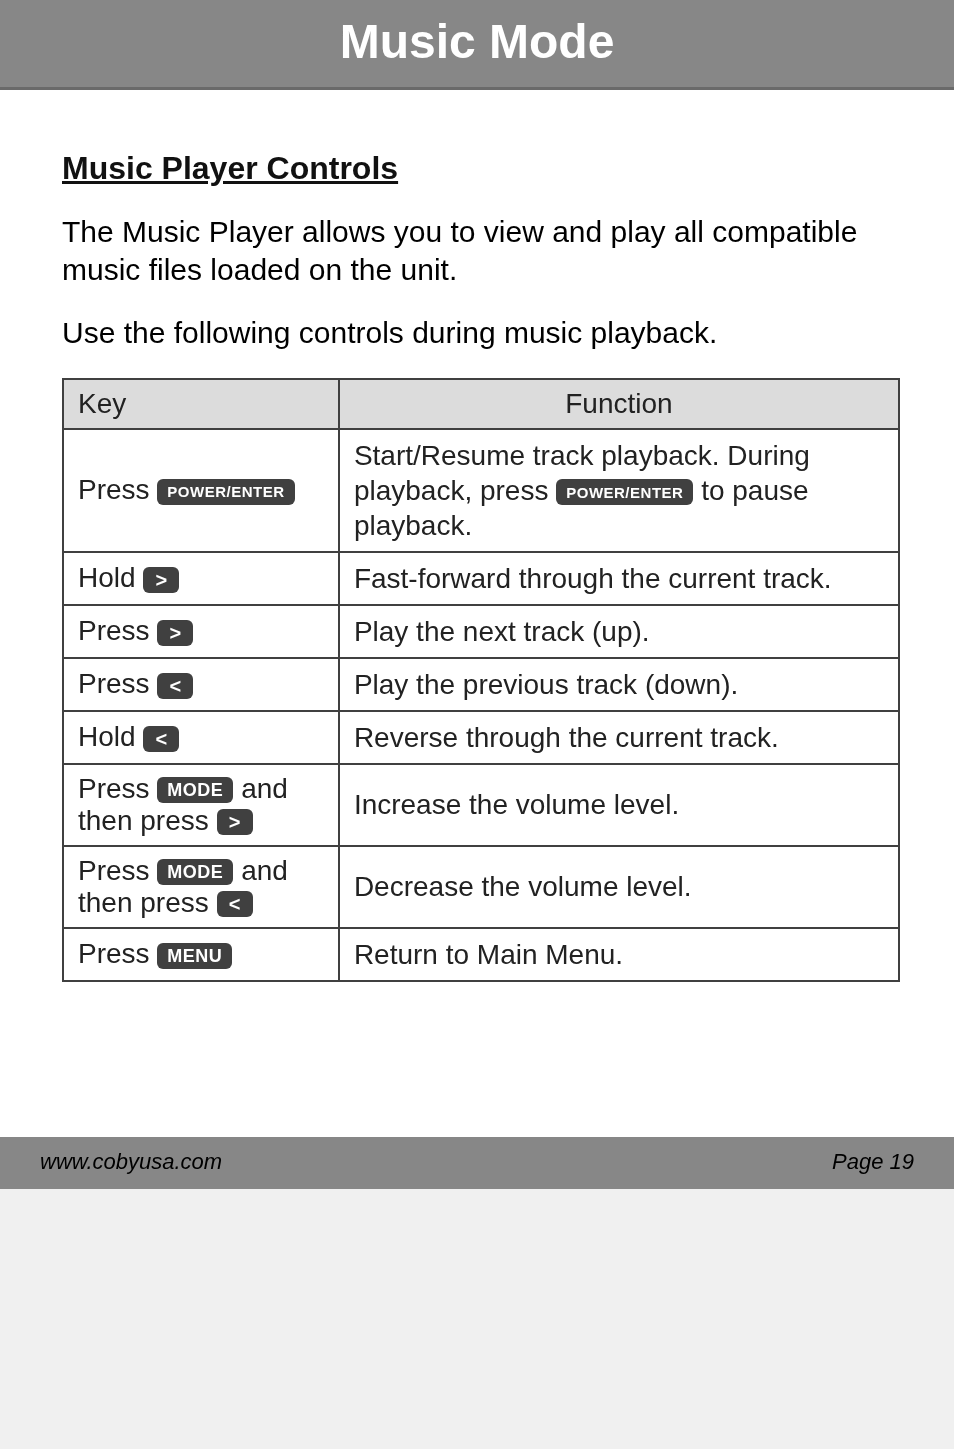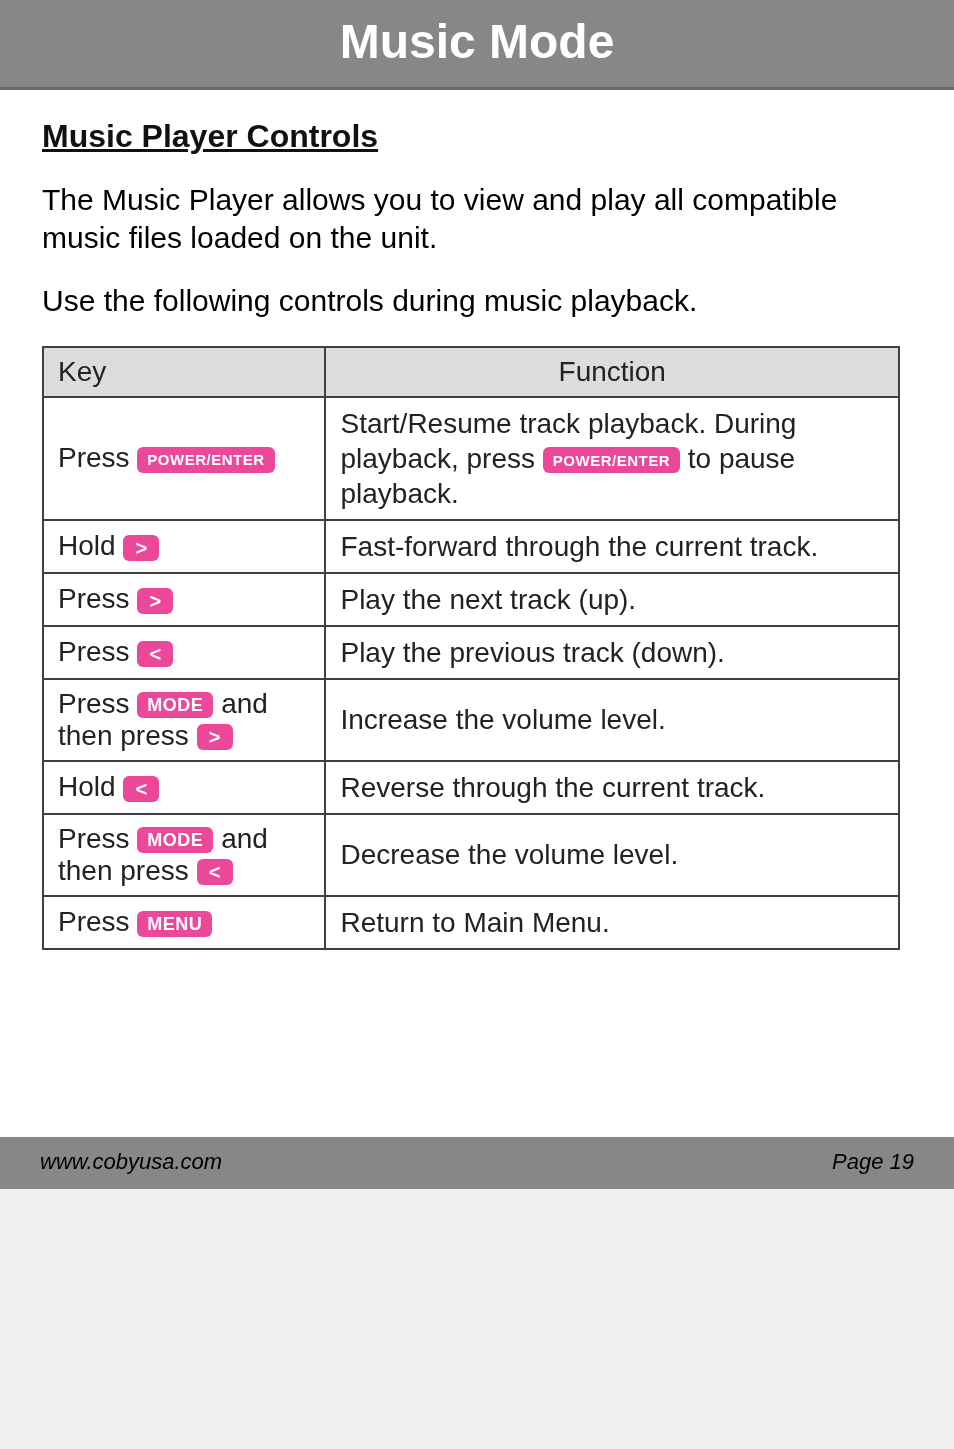--- a/index.html
+++ b/index.html
@@ -16,22 +16,23 @@
     background: #878787;
     color: #ffffff;
     text-align: center;
     font-weight: bold;
     font-size: 48px;
     padding: 14px 0 18px 0;
     border-bottom: 3px solid #6a6a6a;
     font-family: "Century Gothic", "Trebuchet MS", Arial, sans-serif;
   }
   .content {
-    padding: 28px 54px 0 42px;
+    padding: 28px 54px 0 62px;
     flex: 1;
+    margin-top: 32px;
   }
   .section-heading {
     font-weight: bold;
     text-decoration: underline;
     font-size: 32px;
     font-family: "Century Gothic", "Trebuchet MS", Arial, sans-serif;
     color: #111;
     margin-bottom: 26px;
   }
   .para {
@@ -57,21 +58,21 @@
     background: #dcdcdc;
     font-weight: normal;
   }
   table.controls th:nth-child(1) { width: 33%; }
   table.controls th:nth-child(2) { text-align: center; }
   .key-col { color: #555; }
   .key-btn {
     display: inline-flex;
     align-items: center;
     justify-content: center;
-    background: #ec4899;
+    background: #404040;
     color: #fff;
     border-radius: 6px;
     font-weight: bold;
     font-size: 20px;
     padding: 2px 10px;
     min-width: 36px;
     height: 26px;
     line-height: 1;
     vertical-align: middle;
   }
@@ -137,30 +138,30 @@
 
         <tr>
           <td class="key-col">
             <span>Press </span><span class="key-btn">&lt;</span>
           </td>
           <td class="func-cell">Play the previous track (down).</td>
         </tr>
 
         <tr>
           <td class="key-col">
-            <span>Press </span><span class="key-btn wide">MODE</span><span> and then press </span><span class="key-btn">&gt;</span>
+            <span>Hold </span><span class="key-btn">&lt;</span>
           </td>
-          <td class="func-cell">Increase the volume level.</td>
+          <td class="func-cell">Reverse through the current track.</td>
         </tr>
 
         <tr>
           <td class="key-col">
-            <span>Hold </span><span class="key-btn">&lt;</span>
+            <span>Press </span><span class="key-btn wide">MODE</span><span> and then press </span><span class="key-btn">&gt;</span>
           </td>
-          <td class="func-cell">Reverse through the current track.</td>
+          <td class="func-cell">Increase the volume level.</td>
         </tr>
 
         <tr>
           <td class="key-col">
             <span>Press </span><span class="key-btn wide">MODE</span><span> and then press </span><span class="key-btn">&lt;</span>
           </td>
           <td class="func-cell">Decrease the volume level.</td>
         </tr>
 
 

